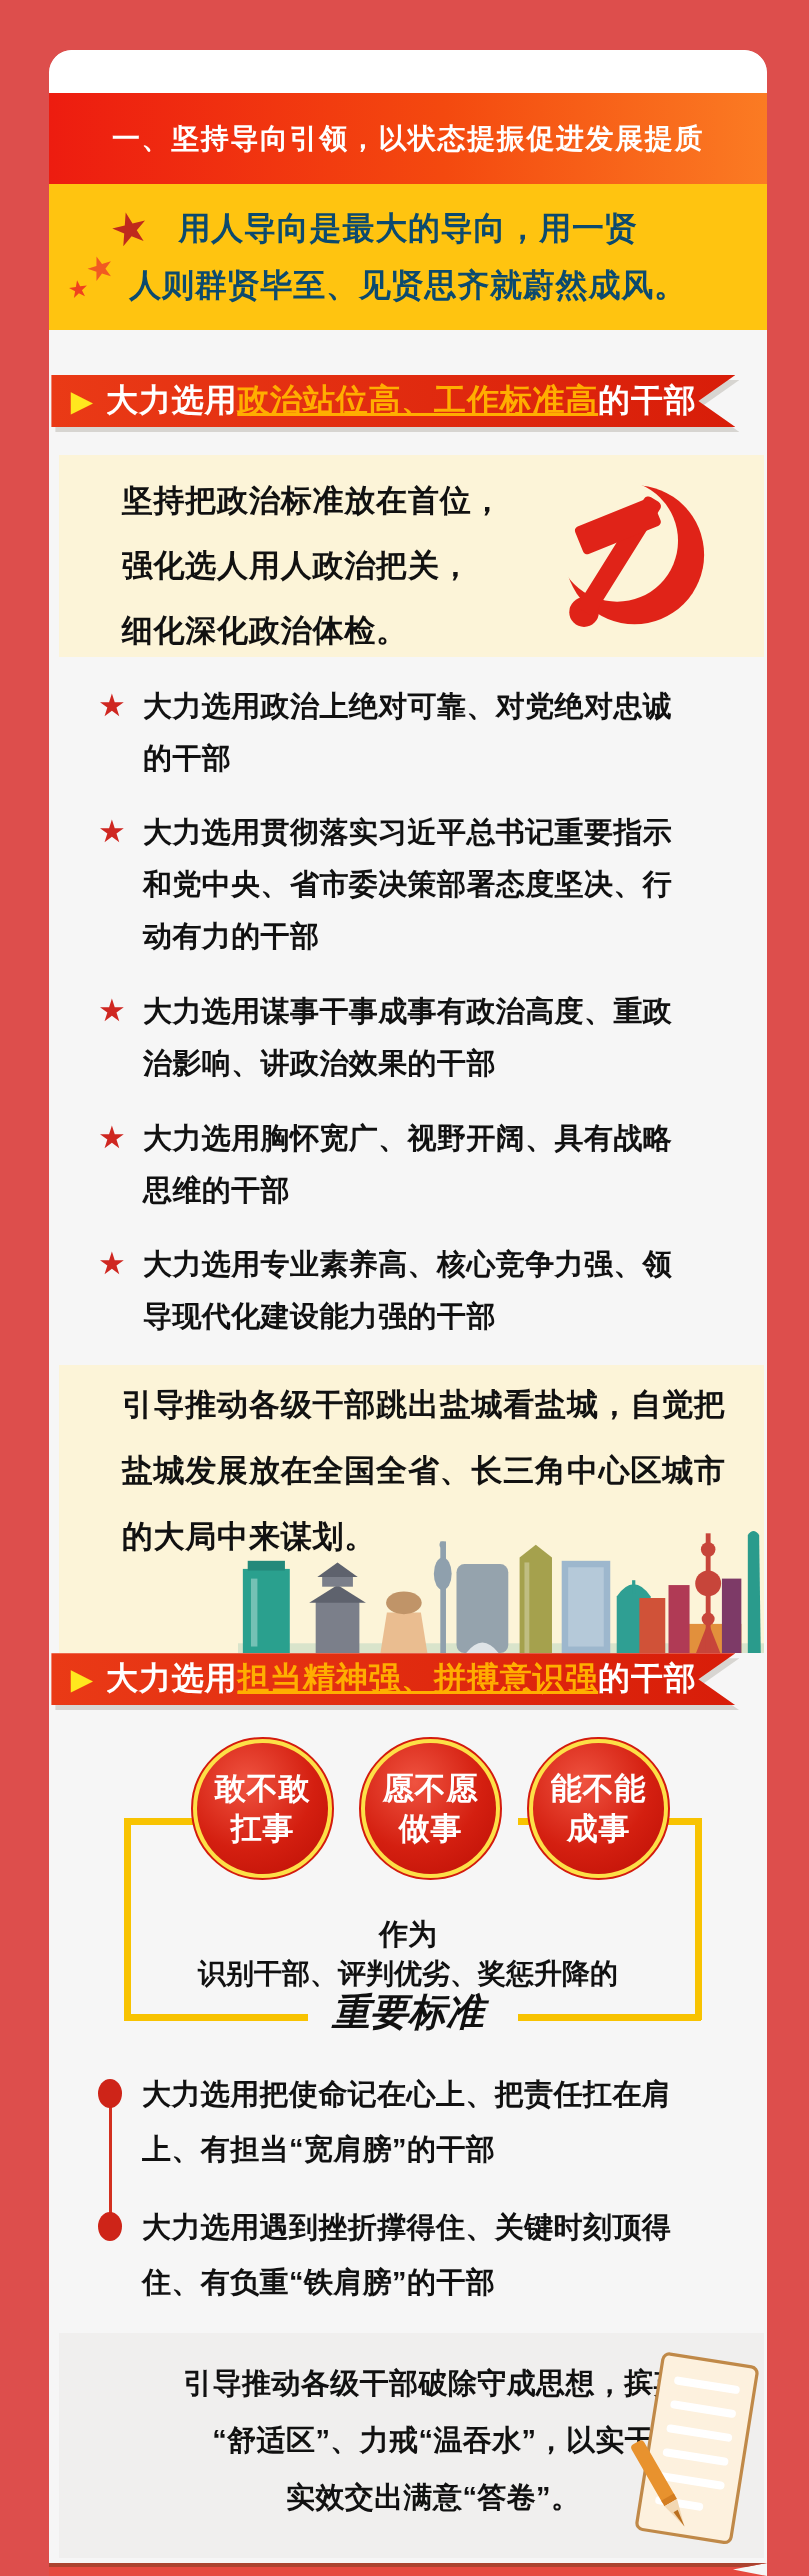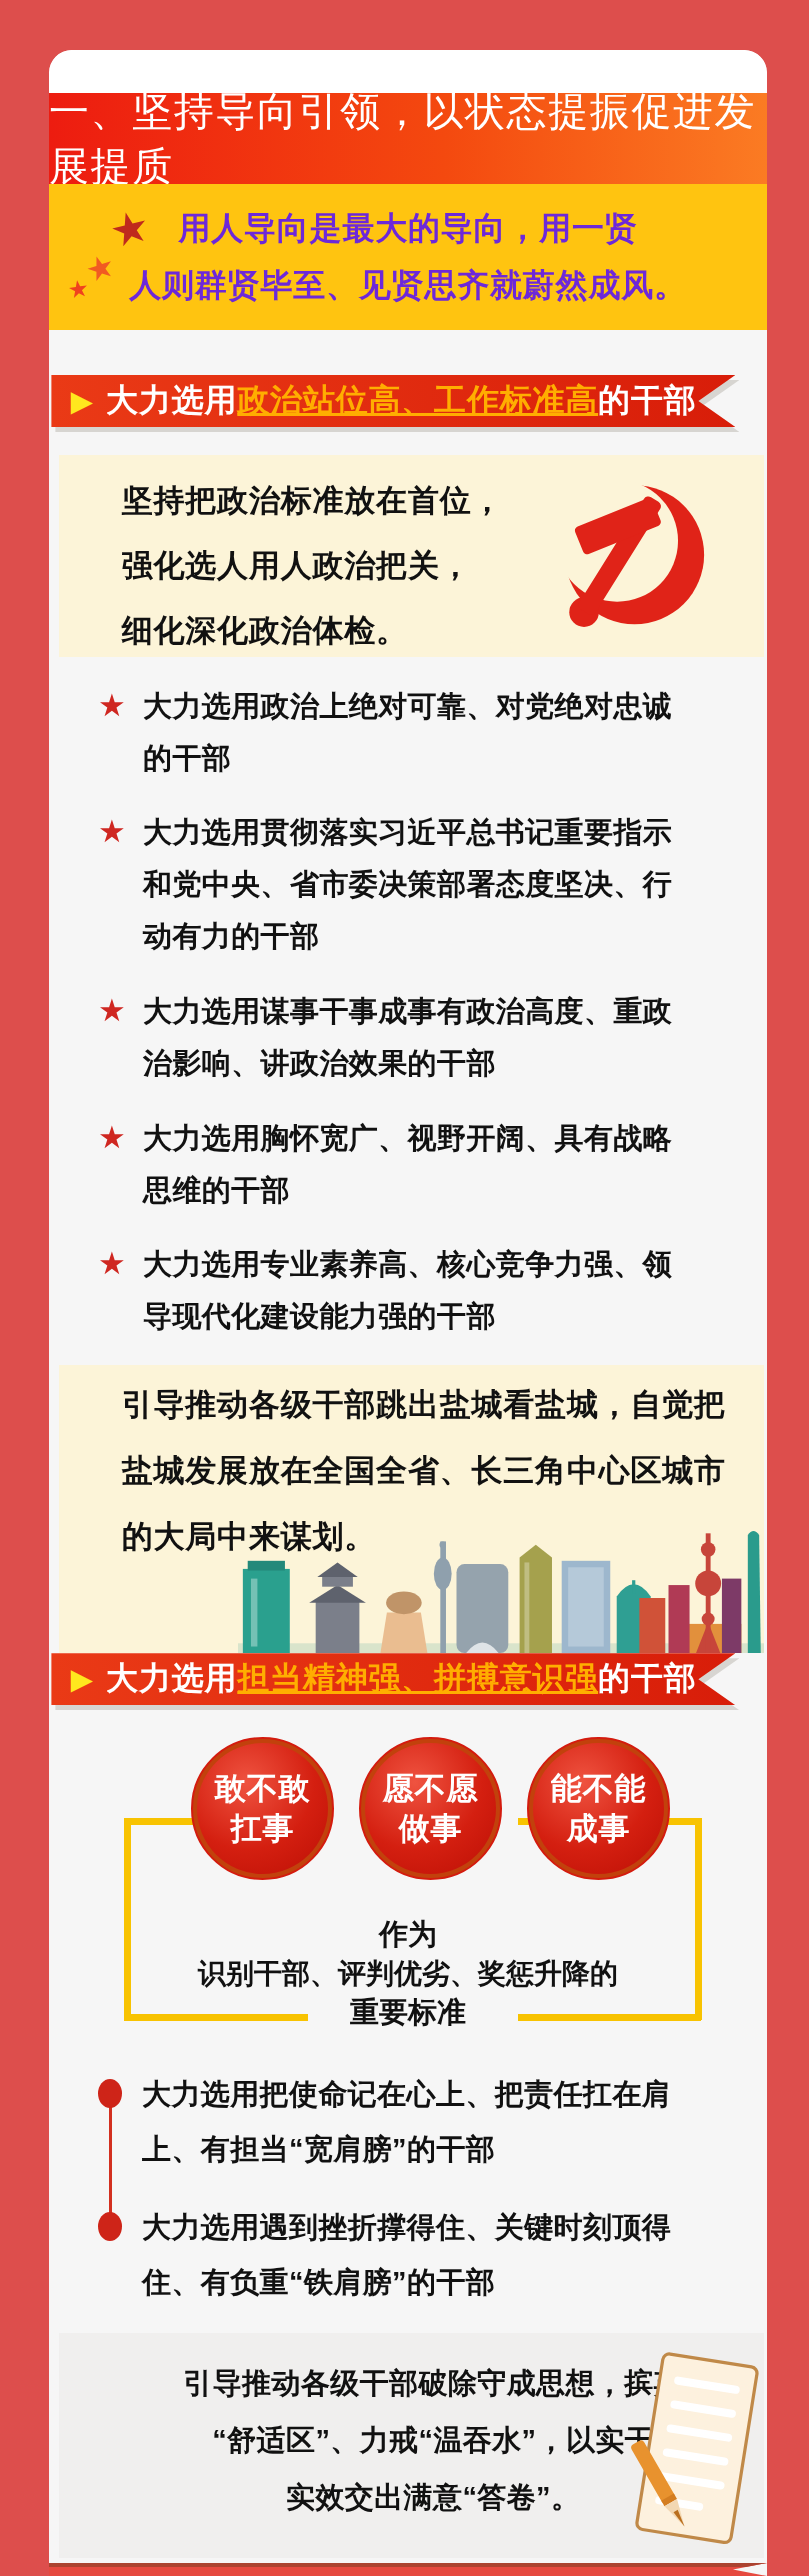--- a/index.html
+++ b/index.html
@@ -1,23 +1,23 @@
 <!DOCTYPE html>
 <html style="font-size:13px"><head>
 <meta charset="utf-8">
 <style>
   * { margin:0; padding:0; box-sizing:border-box; }
   html,body { width:809px; height:2576px; }
   body { font-family:"Liberation Sans","DejaVu Sans",sans-serif; background:#dd4e4c; position:relative; overflow:hidden; }
   .card { position:absolute; left:49px; top:50px; width:718px; height:2526px; background:#f6f6f6; border-radius:22.7px 22.7px 0 0; overflow:hidden; }
   .card-top { height:43px; background:#ffffff; border-radius:22.7px 22.7px 0 0; }
   .title-banner { height:91px; background:linear-gradient(90deg,#ed1c10 0%,#f4490f 55%,#fb7b23 100%); display:flex; align-items:center; justify-content:center; }
-  .title { font-size:40px; font-weight:400; color:#ffffff; letter-spacing:1.6px; }
+  .title { font-size:28px; font-weight:700; color:#ffffff; letter-spacing:1.6px; }
   .quote-box { height:146px; background:#ffc410; position:relative; }
-  .quote-text { padding-top:16px; text-align:center; color:#6d28d9; font-size:32px; font-weight:700; line-height:57px; letter-spacing:0.8px; }
+  .quote-text { padding-top:16px; text-align:center; color:#0c4a6e; font-size:32px; font-weight:700; line-height:57px; letter-spacing:0.8px; }
   .st { position:absolute; line-height:1; }
   .s1 { left:61px; top:22.7px; font-size:44px; color:#bf2a1d; transform:rotate(-14deg); }
   .s2 { left:37px; top:68px; font-size:32px; color:#f15a22; transform:rotate(-18deg); }
   .s3 { left:19.4px; top:94px; font-size:23.5px; color:#f0421e; transform:rotate(-8deg); }
   .spacer56 { height:45px; }
   .ribbon-wrap { margin-left:2.4px; width:684px; height:52px; filter:drop-shadow(4px 5.7px 0 rgba(190,185,178,.55)); margin-bottom:28px; }
   .ribbon-wrap.r2 { margin-bottom:0; }
   .ribbon { width:100%; height:100%; background:linear-gradient(90deg,#ea3a16,#d81d09); clip-path:polygon(0 0,100% 0,calc(100% - 37px) 50%,100% 100%,0 100%); display:flex; align-items:center; padding-left:19.4px; }
   .tri { color:#ffe71e; font-size:29px; margin-right:13px; line-height:1; }
   .rt { font-size:32px; font-weight:700; color:#ffffff; letter-spacing:0.8px; white-space:pre; }
@@ -35,26 +35,26 @@
   .skyline { position:absolute; right:0; bottom:0; width:526px; height:131px; }
   .circles-section { position:relative; height:330px; }
   .bv { position:absolute; top:113px; width:6.5px; height:202px; background:#f8c301; }
   .bl { left:75px; } .br { left:646px; }
   .bh { position:absolute; height:6.5px; background:#f8c301; }
   .tl { left:75px; top:113px; width:184px; }
   .tr { left:469px; top:113px; width:183px; }
   .bbl { left:75px; top:309px; width:184px; }
   .bbr { left:469px; top:309px; width:183px; }
   .circles-row { position:absolute; left:142px; top:32px; display:flex; gap:25px; }
-  .circle-outer { width:143px; height:143px; border-radius:50%; border:2.4px solid #d41b0e; background:#c2410c; padding:4px; }
+  .circle-outer { width:143px; height:143px; border-radius:50%; border:2.4px solid #d41b0e; background:#fde047; padding:4px; }
   .circle { width:100%; height:100%; border-radius:50%; background:radial-gradient(circle at 38% 30%,#ef5340 0%,#d41f10 55%,#bc0f05 100%); display:flex; flex-direction:column; align-items:center; justify-content:center; color:#ffffff; font-size:31px; font-weight:700; line-height:40px; letter-spacing:0.8px; }
   .standard-text { position:absolute; top:191px; left:0; width:100%; text-align:center; color:#111111; font-weight:700; }
   .stl1 { font-size:29px; line-height:39px;margin-top:19px; }
   .stl2 { font-size:28px; line-height:39px; }
-  .stl3 { font-size:29px; line-height:39px; }
+  .stl3 { font-size:38px; line-height:39px;font-style:italic; }
   .dot-list { position:relative; margin:32px 32px 0 49px; }
   .connector { position:absolute; left:10.5px; top:24px; width:3.2px; height:142px; background:#d3301f; }
   .dot-item { position:relative; padding-left:44px; margin-bottom:22.7px; z-index:1; }
   .dot-item::before { content:""; position:absolute; left:0; top:12px; width:24px; height:29px; border-radius:50%; background:#ce2418; }
   .ditext { font-size:29px; font-weight:700; color:#111111; line-height:55px; width:544px; letter-spacing:0.4px; }
   .final-box { margin:3.2px 0 0 9.7px; width:705px; height:225px; background:#f0efee; position:relative; padding:22.7px 0 0 44px;text-align:center; }
   .final-text { font-size:29px; font-weight:700; color:#111111; line-height:57px; letter-spacing:0.4px; }
   .penpaper { position:absolute; right:4.9px; bottom:1.6px; width:146px; height:218px; }
   .bottom-strip { position:absolute; left:0; bottom:0; width:100%; height:13px; background:#e6493f; border-top:4px solid #ab4330; clip-path:polygon(0 0,100% 0,calc(100% - 34px) 50%,100% 100%,0 100%); }
 </style>

